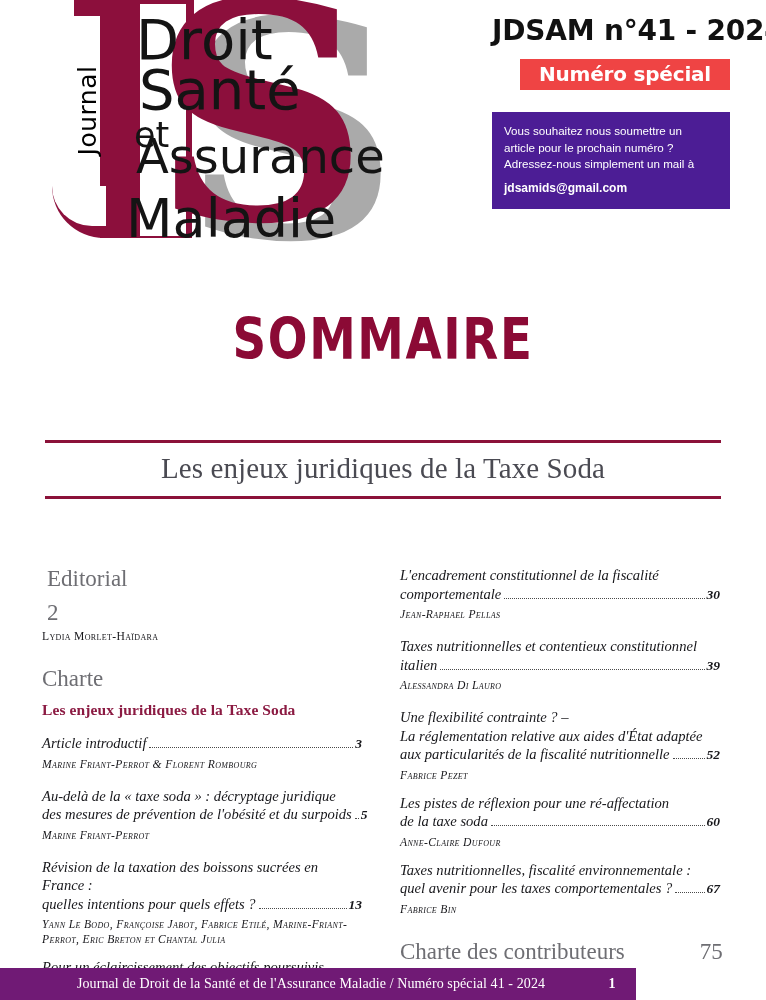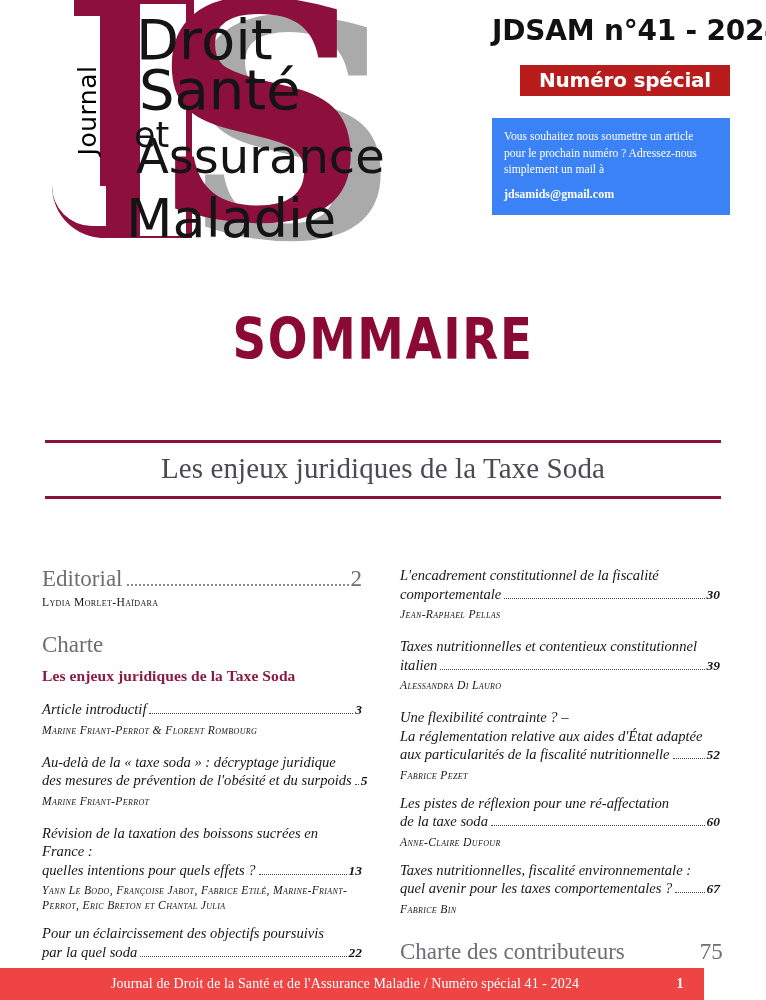--- a/index.html
+++ b/index.html
@@ -131,39 +131,39 @@
   #issue-line {
     font-family: "DejaVu Sans", sans-serif;
     font-size: 28px;
     font-weight: 700;
     color: #111111;
     letter-spacing: -0.2px;
     white-space: nowrap;
     text-align: center;
   }
   #special-badge {
-    margin-top: 18px;
+    margin-top: 12px;
     margin-left: 28px;
-    background: #b91c1c;
+    background: #ef4444;
     color: #ffffff;
     font-family: "DejaVu Sans", sans-serif;
     font-size: 20px;
     font-weight: 700;
     padding: 3px 10px 4px 10px;
     text-align: center;
     letter-spacing: -0.2px;
     white-space: nowrap;
   }
   #submit-box {
     margin-top: 22px;
-    background: #3b82f6;
+    background: #4c1d95;
     color: #ffffff;
     padding: 11px 28px 13px 12px;
     text-align: left;
-    font-family: Liberation Serif, serif;
+    font-family: Liberation Sans, sans-serif;
     font-size: 11.6px;
     line-height: 16.5px;
   }
   #submit-box .mailaddr {
     display: block;
     margin-top: 7px;
     font-weight: 700;
     font-size: 12px;
   }
 
@@ -213,20 +213,21 @@
 
   .entry { margin-bottom: 0; font-style: italic; }
 
   .big-head {
     font-family: "Liberation Serif", serif;
     font-size: 23px;
     color: #6E6E73;
     display: flex;
     align-items: baseline;
     white-space: nowrap;
+    flex-direction: column;
   }
   .big-head .leader {
     flex: 1;
     border-bottom: 2px dotted #8a8a8a;
     margin: 0 2px 6px 5px;
     height: 1px;
   }
   .big-head .pg { font-size: 23px; color: #6E6E73; }
 
   .section-label {
@@ -294,22 +295,22 @@
     flex: 1;
     border-bottom: 2px dotted #8a8a8a;
     margin: 0 6px 6px 5px;
     height: 1px;
   }
 
   
   #footer {
     position: absolute;
     left: 0; bottom: 0;
-    width: 704px; height: 32px;
-    background: #ef4444;
+    width: 636px; height: 32px;
+    background: #701a75;
     color: #ffffff;
     display: flex;
     align-items: center;
     font-family: "Liberation Serif", serif;
   }
   #footer-text {
     flex: 1;
     text-align: center;
     font-size: 14px;
     padding-left: 34px;

